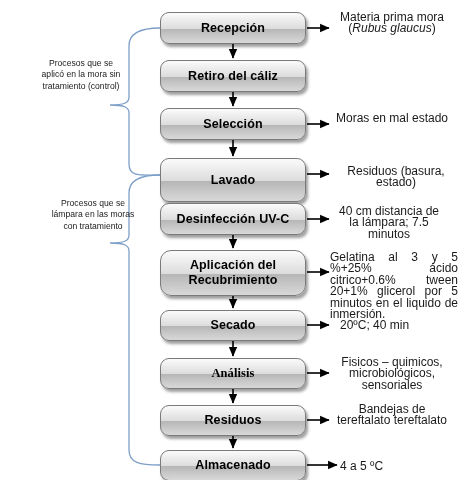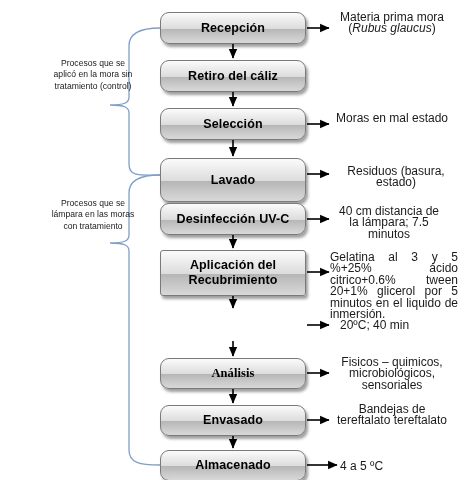--- a/index.html
+++ b/index.html
@@ -25,21 +25,21 @@
     background:linear-gradient(to bottom,#fbfbfb 0%,#f0f0f0 18%,#dcdcdc 52%,#b6b6b6 53%,#c9c9c9 78%,#d8d8d8 100%);
     box-shadow:2px 3px 3px rgba(0,0,0,0.38);
     display:flex;align-items:center;justify-content:center;
     text-align:center;
     color:#000;
     font-weight:bold;
     font-size:12.5px;
     line-height:15px;
     letter-spacing:.1px;
   }
-  .node.tall{border-radius:3px;}
+  .node.tall{border-radius:11px;}
 
   
   .note{
     position:absolute;
     color:#1a1a1a;
     font-size:12px;
     line-height:11.4px;
     text-align:center;
   }
   .note.just{text-align:justify;}
@@ -106,24 +106,25 @@
 
   <div class="node" style="top:108px;height:32px;">Selección</div>
 
   <div class="node" style="top:158px;height:44px;">Lavado</div>
 
   <div class="node" style="top:203px;height:32px;">Desinfección UV-C</div>
 
   <div class="node tall" style="top:250px;height:46px;white-space:pre-line;">Aplicación del
 Recubrimiento</div>
 
+  <div class="node" style="top:310px;height:31px;">Secado</div>
 
   <div class="node" style="top:358px;height:31px;font-family:Liberation Serif, serif;">Análisis</div>
 
-  <div class="node" style="top:405px;height:31px;">Envasado</div>
+  <div class="node" style="top:405px;height:31px;">Residuos</div>
 
   <div class="node" style="top:450px;height:31px;">Almacenado</div>
 
   <div class="note" style="left:333px;top:12px;width:118px;">Materia prima mora (<span class="it">Rubus glaucus</span>)</div>
 
   <div class="note" style="left:333px;top:113px;width:118px;">Moras en mal estado</div>
 
   <div class="note" style="left:337px;top:166px;width:118px;">Residuos (basura, estado)</div>
 
   <div class="note" style="left:333px;top:206px;width:112px;">40 cm distancia de la lámpara; 7.5 minutos</div>
@@ -131,17 +132,17 @@
   <div class="note just" style="left:330px;top:252px;width:128px;">Gelatina al 3 y 5 %+25% ácido citrico+0.6% tween 20+1% glicerol por 5 minutos en el liquido de inmersión.</div>
 
   <div class="note left" style="left:340px;top:320px;width:118px;">20ºC; 40 min</div>
 
   <div class="note" style="left:333px;top:357px;width:118px;">Fisicos – quimicos, microbiológicos, sensoriales</div>
 
   <div class="note" style="left:333px;top:404px;width:118px;">Bandejas de tereftalato tereftalato</div>
 
   <div class="note left" style="left:340px;top:461px;width:118px;">4 a 5 ºC</div>
 
-  <div class="sidelabel" style="left:50px;top:58px;">Procesos que se aplicó en la mora sin tratamiento (control)</div>
+  <div class="sidelabel" style="left:38px;top:58px;">Procesos que se aplicó en la mora sin tratamiento (control)</div>
 
   <div class="sidelabel" style="left:50px;top:198px;">Procesos que se lámpara en las moras con tratamiento</div>
 
 </div>
 
 </body></html>

